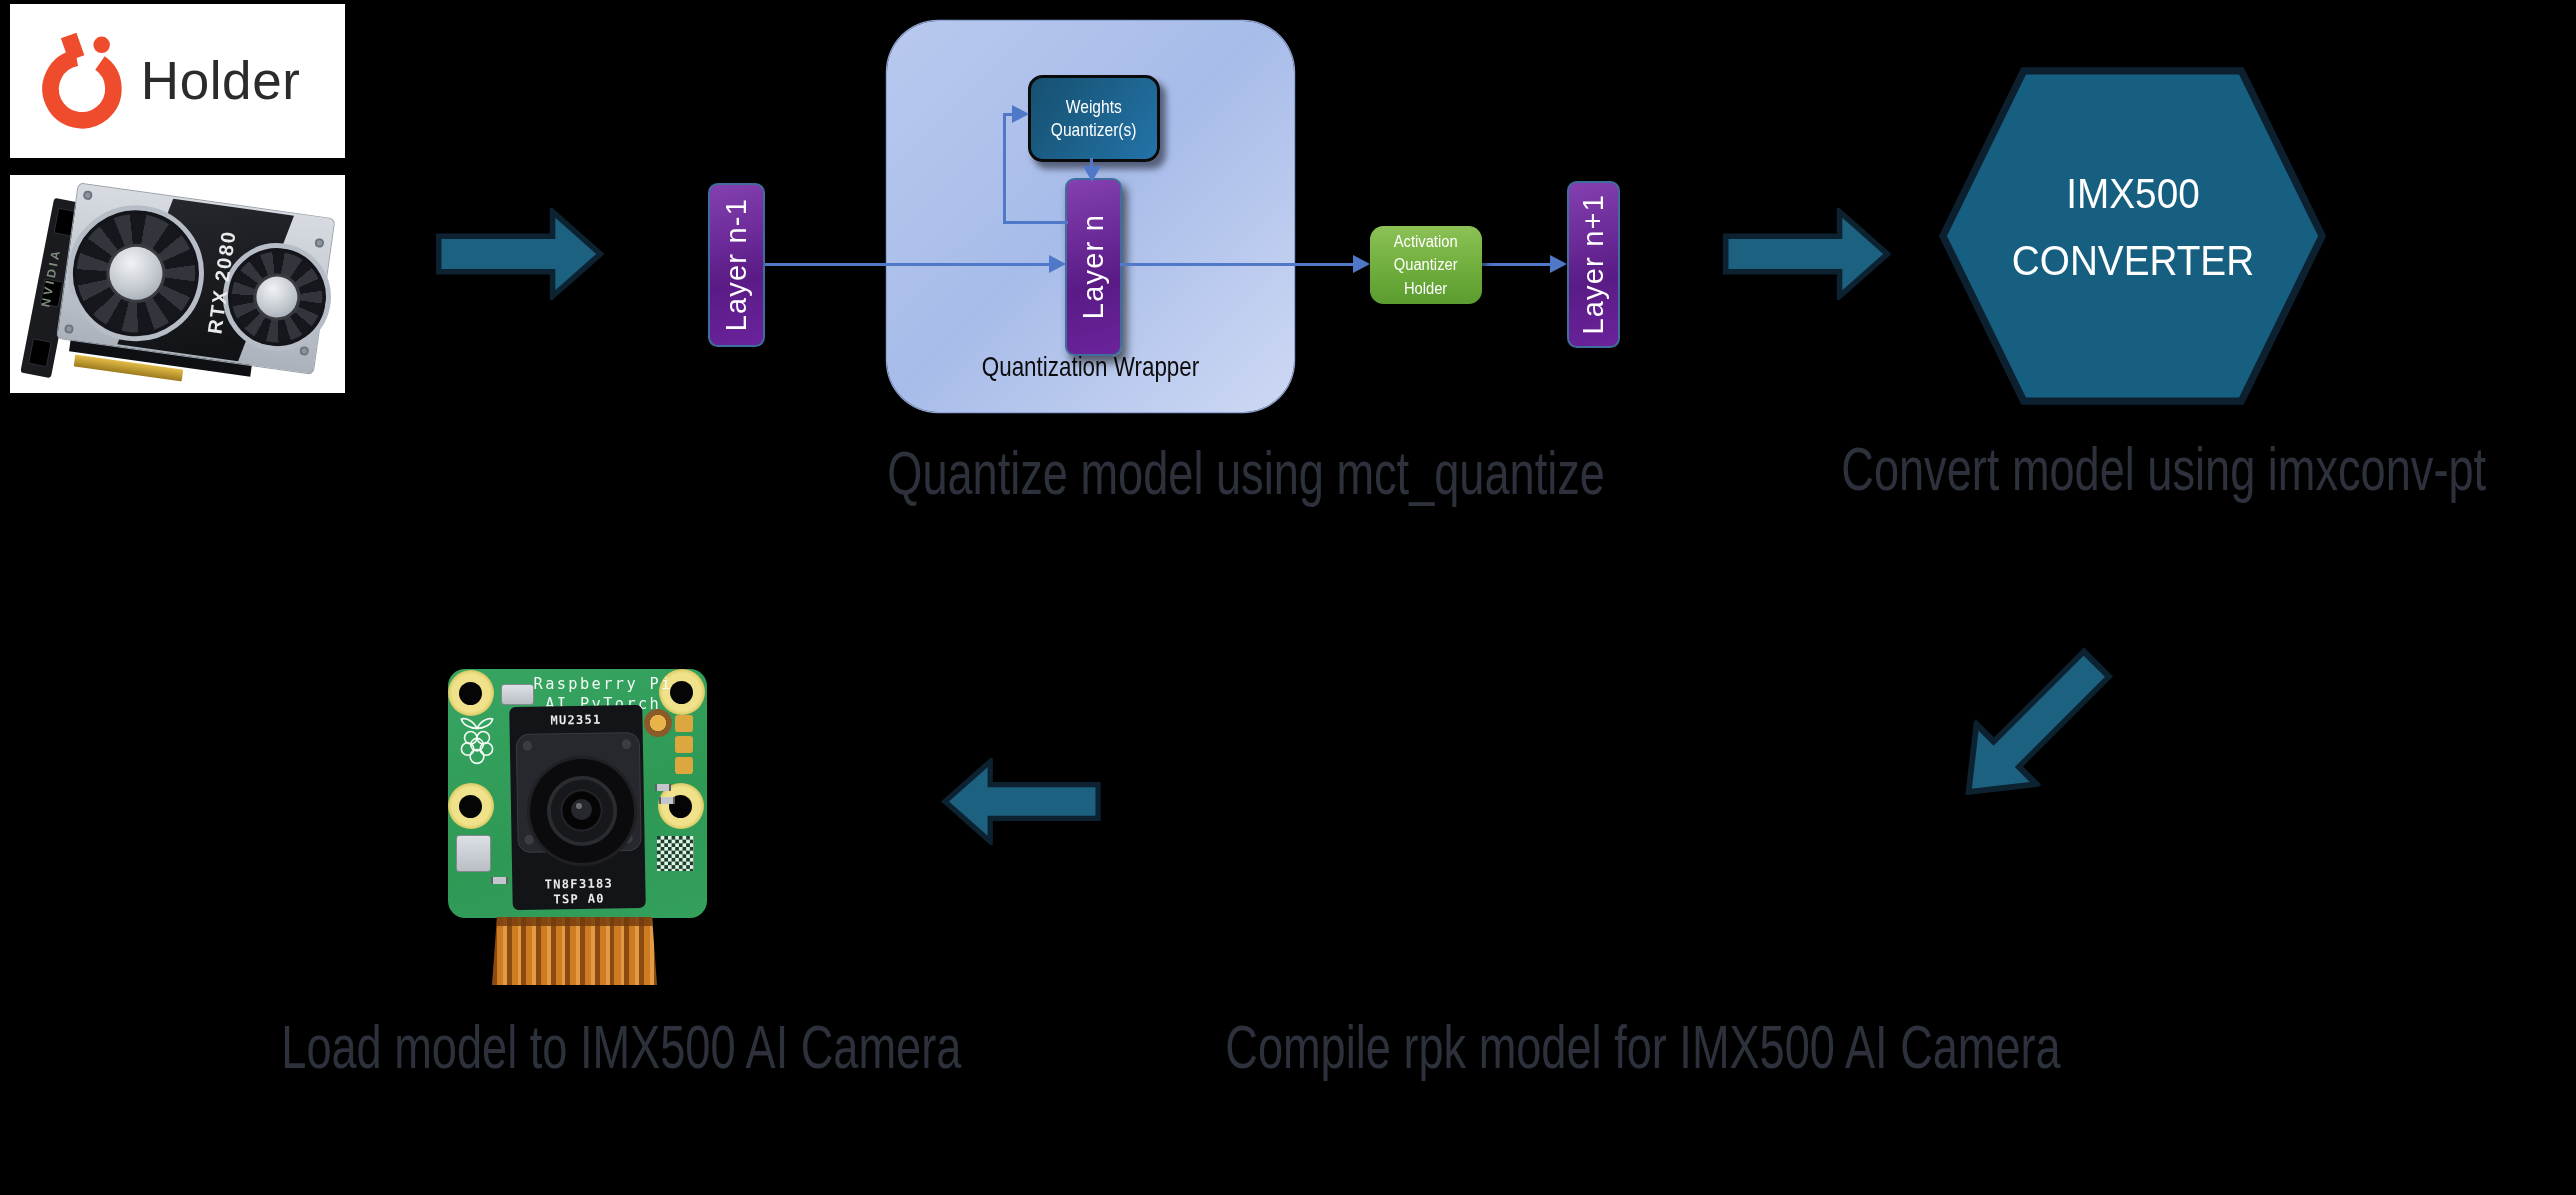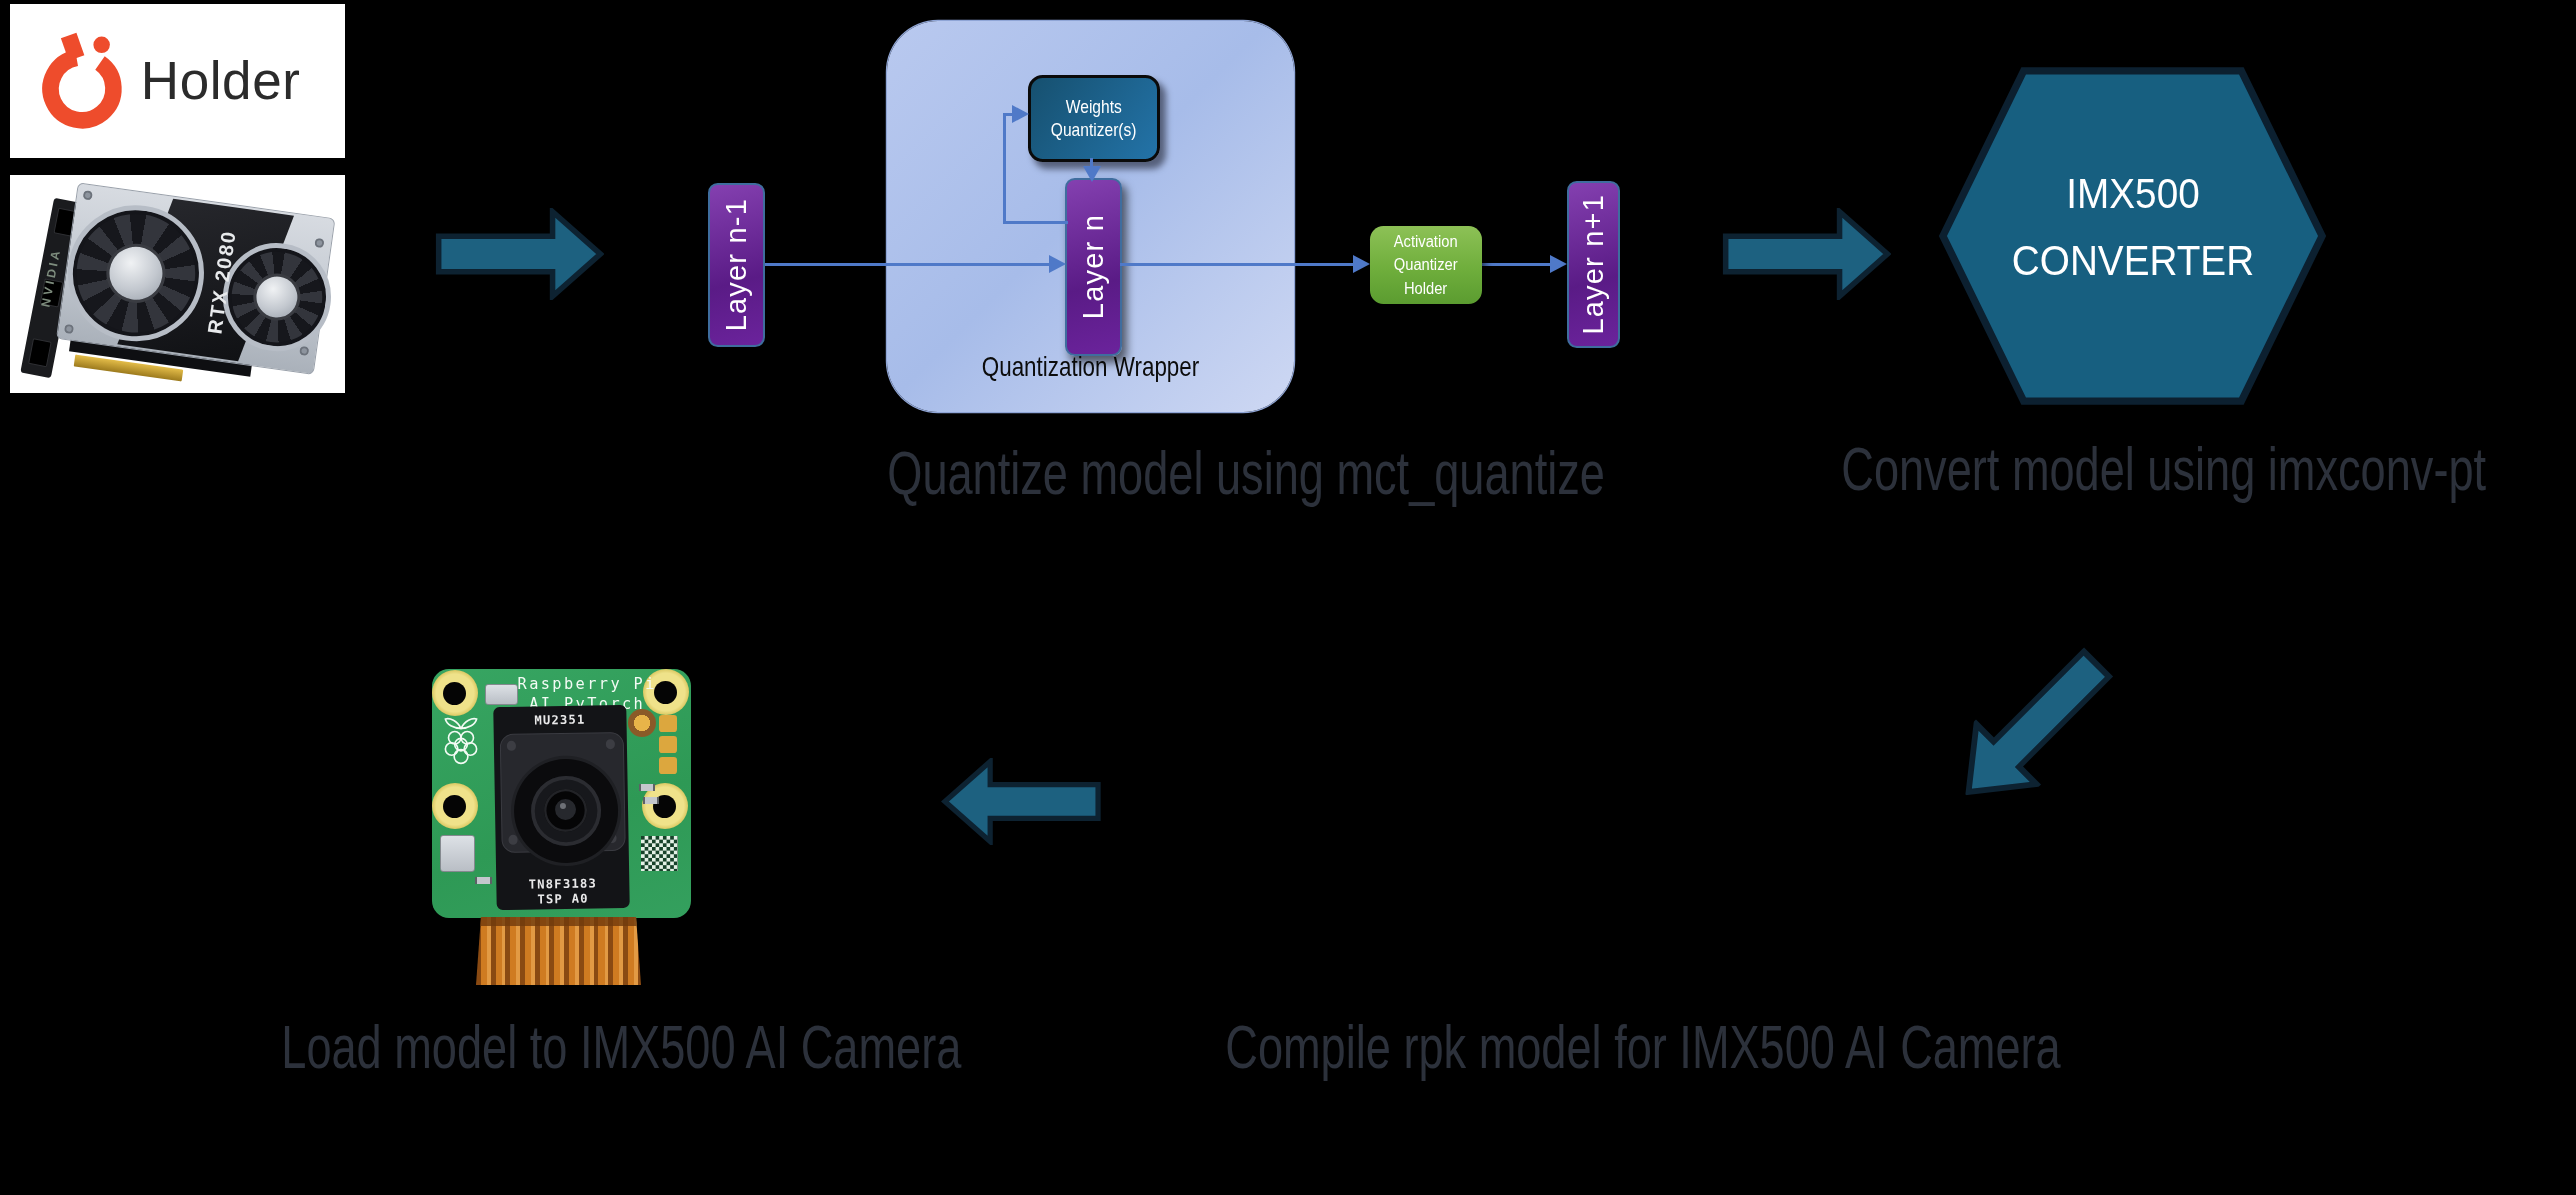--- a/index.html
+++ b/index.html
@@ -81,21 +81,21 @@
   
   .caption{position:absolute;width:733px;text-align:center;font-size:61px;line-height:73px;
            color:#2c313b;transform:scaleX(.74);white-space:nowrap;font-weight:normal;}
 
   
   #hex-wrap{position:absolute;left:1938px;top:66px;width:389px;height:340px;}
   #hex-label{position:absolute;left:1980px;top:160px;width:306px;text-align:center;color:#fff;
              font-size:43px;line-height:67px;transform:scaleX(.9);}
 
   
-  #camera{position:absolute;left:428px;top:666px;width:266px;height:321px;}
+  #camera{position:absolute;left:444px;top:666px;width:266px;height:321px;}
   #pcb{position:absolute;left:3.7px;top:3.1px;width:259px;height:249px;border-radius:17px;
        background:linear-gradient(160deg,#37a562 0%,#2e9955 60%,#34a05e 100%);}
   .disc{position:absolute;width:46px;height:46px;border-radius:50%;
         background:radial-gradient(circle,#efe28a 0 58%,#d8c55e 72%,#c9b64f 100%);}
   .hole{position:absolute;left:11.6px;top:11.6px;width:23px;height:23px;border-radius:50%;background:#050505;}
   .cam-title{position:absolute;left:79px;width:153px;text-align:center;color:#f2fbf4;
              font-family:"DejaVu Sans Mono",monospace;font-size:15.3px;letter-spacing:2.4px;white-space:nowrap;}
   .osc{position:absolute;background:linear-gradient(180deg,#dde1e6,#b9bec5);
        border:1.8px solid #84898f;border-radius:3.1px;}
   #module{position:absolute;left:63px;top:37px;width:133px;height:203px;background:#131417;

